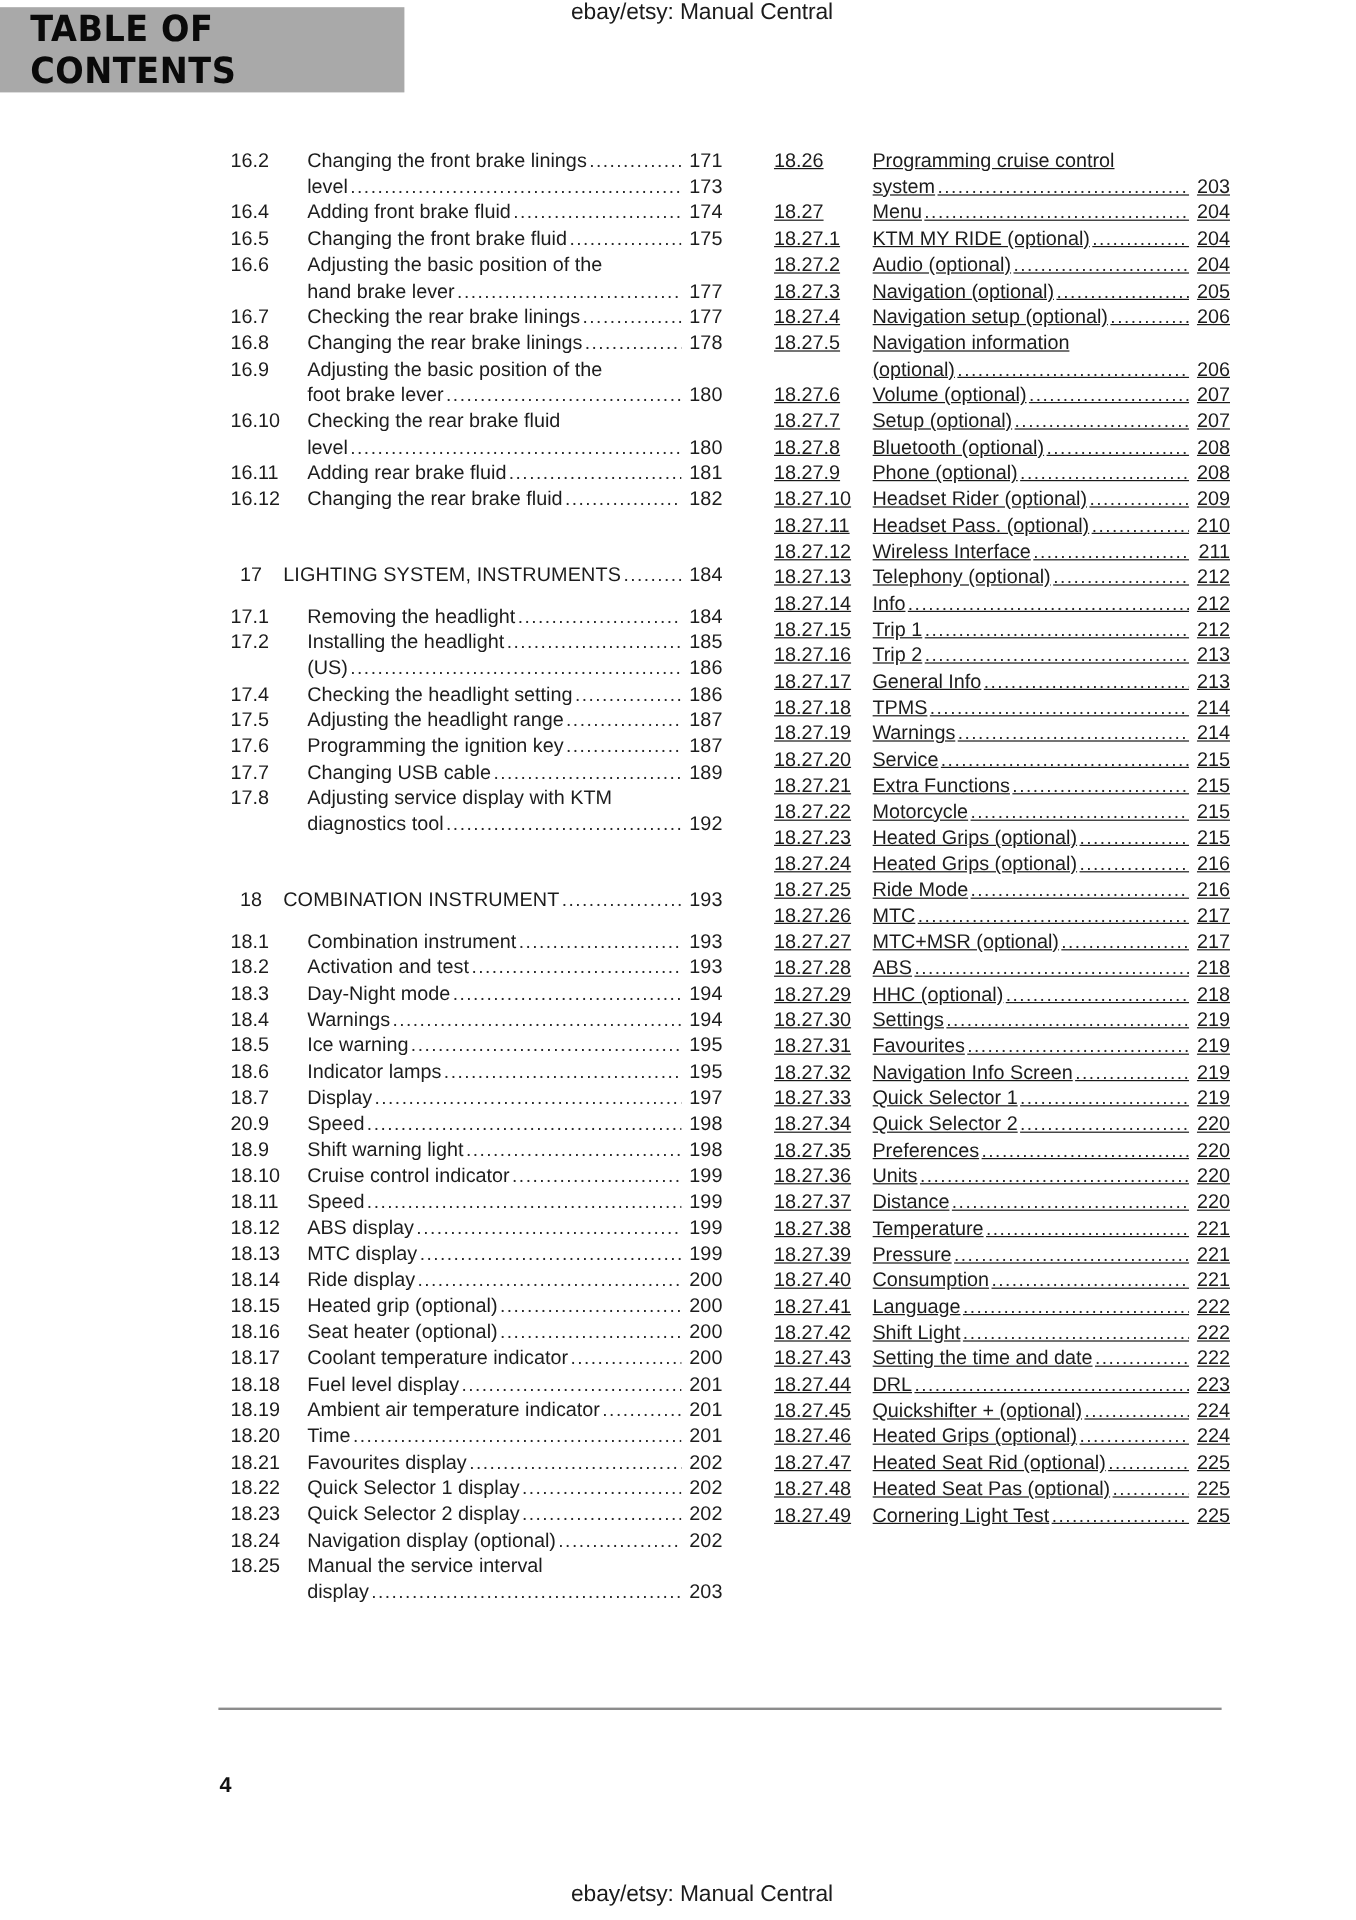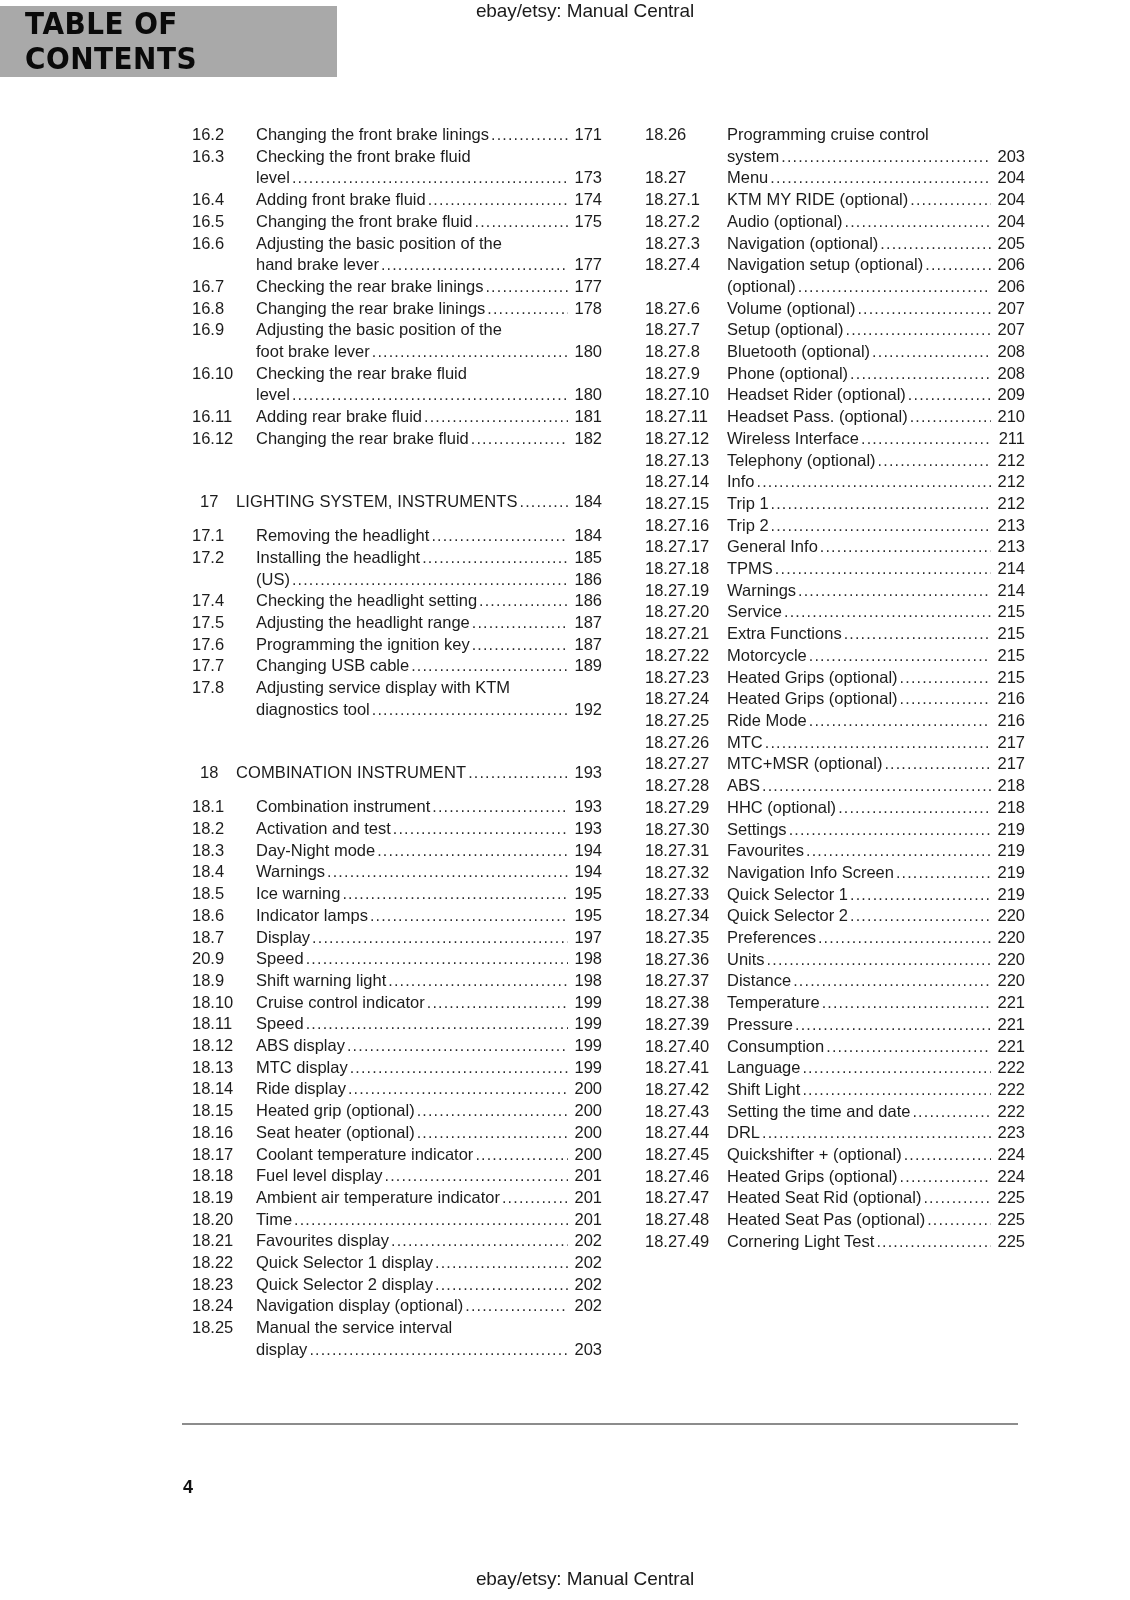--- a/index.html
+++ b/index.html
@@ -26,21 +26,21 @@
     padding-left: 40px;
   }
 
   
   .banner {
     position: absolute;
     left: 0px; top: 6px;
     width: 337px; height: 71px;
     background: #a9a9a9;
     display: flex;
-    align-items: flex-start;
+    align-items: center;
   }
   .banner-title {
     font-family: "DejaVu Sans", sans-serif;
     font-weight: 700;
     font-size: 30px;
     letter-spacing: 0.5px;
     color: #0a0a0a;
     padding-left: 27px;
     transform: scaleX(0.93);
     transform-origin: left center;
@@ -50,21 +50,21 @@
   .toc {
     position: absolute;
     top: 124px; left: 0;
     width: 1130px;
   }
   .col {
     position: absolute;
     top: 0;
   }
   .col-left  { left: 192px; width: 410px; }
-  .col-right { left: 645px; width: 380px; }
+  .col-right { left: 645px; width: 380px; text-decoration: underline; }
 
   .entry {
     display: flex;
     align-items: baseline;
     font-size: 16.5px;
     line-height: 21.7px;
     color: #1c1c1c;
     white-space: nowrap;
   }
   .entry .num {
@@ -154,28 +154,20 @@
 <div class="toc">
   <div class="col col-left" id="col-left">
       <div class="entry lvl2">
         <span class="num">16.2</span>
         <span class="title-wrap">
           <span class="title">Changing the front brake linings</span>
           <span class="leader">..........................................................................................</span>
         </span>
         <span class="page">171</span>
       </div>
-      <div class="entry lvl2 nolead">
-        <span class="num">16.3</span>
-        <span class="title-wrap">
-          <span class="title">Checking the front brake fluid</span>
-          <span class="leader">..........................................................................................</span>
-        </span>
-        <span class="page"></span>
-      </div>
       <div class="entry lvl2 cont">
         <span class="num"></span>
         <span class="title-wrap">
           <span class="title">level</span>
           <span class="leader">..........................................................................................</span>
         </span>
         <span class="page">173</span>
       </div>
       <div class="entry lvl2">
         <span class="num">16.4</span>
@@ -620,20 +612,28 @@
         <span class="page">205</span>
       </div>
       <div class="entry lvl3">
         <span class="num">18.27.4</span>
         <span class="title-wrap">
           <span class="title">Navigation setup (optional)</span>
           <span class="leader">..........................................................................................</span>
         </span>
         <span class="page">206</span>
       </div>
+      <div class="entry lvl3 nolead">
+        <span class="num">18.27.5</span>
+        <span class="title-wrap">
+          <span class="title">Navigation information</span>
+          <span class="leader">..........................................................................................</span>
+        </span>
+        <span class="page"></span>
+      </div>
       <div class="entry lvl3 cont">
         <span class="num"></span>
         <span class="title-wrap">
           <span class="title">(optional)</span>
           <span class="leader">..........................................................................................</span>
         </span>
         <span class="page">206</span>
       </div>
       <div class="entry lvl3">
         <span class="num">18.27.6</span>

